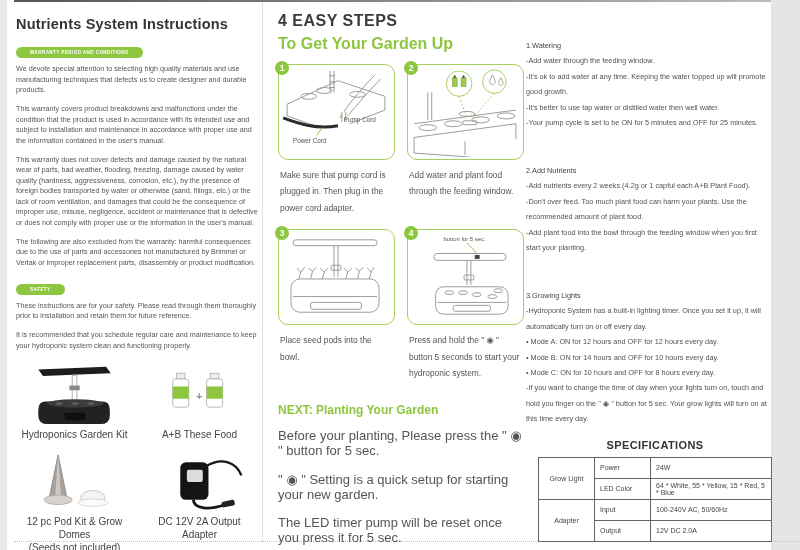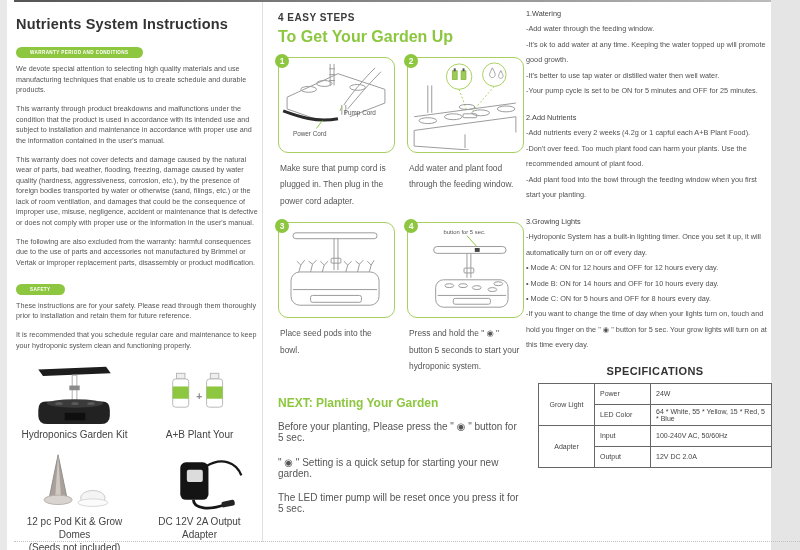--- a/index.html
+++ b/index.html
@@ -18,37 +18,37 @@
   .badge{display:inline-block;background:#8dc63f;color:#fff;font-size:4.6px;font-weight:bold;
          letter-spacing:.4px;padding:3px 14px;border-radius:8px;margin:0 0 6px;}
   .para{font-size:7.2px;color:#555;line-height:1.46;margin:0 0 8.5px;}
   .pkg-title{font-size:13px;font-weight:bold;color:#8dc63f;text-align:center;margin:9px 0 4px;}
   .pkg-grid{display:grid;grid-template-columns:1fr 1fr;column-gap:8px;row-gap:6px;text-align:center;}
   .pkg-item .img{height:66px;display:flex;align-items:flex-end;justify-content:center;}
   .pkg-cap{font-size:10px;color:#444;line-height:1.3;margin-top:2px;}
 
   
   .col-mid{position:absolute;left:278px;top:4px;width:246px;}
-  .easy-title{font-size:10px;font-weight:bold;color:#3a3a3a;letter-spacing:.5px;margin:8px 0 5px;}
+  .easy-title{font-size:16px;font-weight:bold;color:#3a3a3a;letter-spacing:.5px;margin:8px 0 5px;}
   .easy-sub{font-size:16px;font-weight:bold;color:#8dc63f;margin:0 0 11px;}
   .steps{display:grid;grid-template-columns:1fr 1fr;column-gap:12px;}
   .step-card{position:relative;border:1.5px solid #a8d05e;border-radius:10px;height:96px;
              background:#fff;padding:2px;}
   .step-num{position:absolute;top:-4px;left:-4px;width:14px;height:14px;border-radius:50%;
             background:#8dc63f;color:#fff;font-size:8.5px;font-weight:bold;
             display:flex;align-items:center;justify-content:center;}
   .step-cap{font-size:8.4px;color:#555;line-height:1.95;margin:7px 2px 13px;}
   .sketch{stroke:#9a9a9a;fill:none;stroke-width:1;}
   .next-block{margin-top:9px;}
   .next-title{font-size:12px;font-weight:bold;color:#8dc63f;margin:0 0 11px;}
-  .next-line{font-size:10px;color:#555;margin:0 0 13.5px;}
+  .next-line{font-size:13px;color:#555;margin:0 0 13.5px;}
 
   
   .col-right{position:absolute;left:526px;top:6px;width:246px;}
-  .rsec{margin-bottom:11px;}
+  .rsec{margin-bottom:11px;margin-top:32px;}
   .rline{font-size:7.3px;color:#525252;line-height:2.12;margin:0;}
   .rtitle{color:#444;}
   .spec-block{margin-top:12px;padding-left:12px;}
   .spec-title{font-size:11px;font-weight:bold;color:#333;text-align:center;letter-spacing:.4px;margin:0 0 6px;}
   table.spec{width:100%;border-collapse:collapse;font-size:7px;color:#444;}
   table.spec td{border:1px solid #666;padding:2px 5px;height:21px;}
   td.group{text-align:center;width:56px;}
   td.lbl{width:56px;}
 </style>
 </head>
@@ -57,22 +57,22 @@
 <div class="page">
   <div class="edge-left"></div>
   <div class="edge-right"></div>
   <div class="top-line"></div>
   <div class="bottom-dots"></div>
   <div class="col-divider"></div>
 
   <div class="col-left">
     <div class="doc-title">Nutrients System Instructions</div>
     <div class="badge">WARRANTY PERIOD AND CONDITIONS</div>
-    <p class="para">We devote special attention to selecting high quality materials and use manufacturing techniques that enable  us to create schedule and durable products.</p>
-    <p class="para">This warranty through product breakdowns and malfunctions under the condition that the product is used in accordance with its intended use and subject to installation and maintenance in accordance with proper use and the information contained in the user's manual.</p>
+    <p class="para">We devote special attention to selecting high quality materials and use manufacturing techniques that defects  us to create designer and durable products.</p>
+    <p class="para">This warranty covers product breakdowns and malfunctions under the condition that the product is used in accordance with its intended use and subject to installation and maintenance in accordance with proper use and the information contained in the user's manual.</p>
     <p class="para">This warranty does not cover defects and damage caused by the natural wear of parts, bad weather, flooding, freezing, damage caused by water quality (hardness, aggressiveness, corrosion, etc.), by the presence of foreign bodies transported by water or otherwise (sand, filings, etc.) or the lack of room ventilation, and damages that could be the consequence of improper use, misuse, negligence, accident or maintenance that is defective or does not comply with proper use or the information in the user's manual.</p>
     <p class="para">The following are also excluded from the warranty: harmful consequences due to the use of parts and accessories not manufactured by Brimmel or Vertak or improper replacement parts, disassembly or product modification.</p>
     <div class="badge">SAFETY</div>
     <p class="para">These instructions are for your safety. Please read through them thoroughly prior to installation and retain them for future reference.</p>
     <p class="para">It is recommended that you schedule regular care and maintenance to keep your hydroponic system clean and functioning properly.</p>
 
     <div class="pkg-grid">
       <div class="pkg-item">
         <div class="img">
           <svg width="104" height="64" viewBox="0 0 110 68">
@@ -95,21 +95,21 @@
           <svg width="104" height="64" viewBox="0 0 110 68">
             <rect x="30" y="12" width="9" height="6" fill="#eee" stroke="#b5b5b5"></rect>
             <rect x="26" y="18" width="17" height="30" rx="3" fill="#fff" stroke="#b5b5b5"></rect>
             <rect x="26" y="26" width="17" height="13" fill="#8dc63f"></rect>
             <text x="51" y="40" font-size="11" fill="#8a8a8a" font-weight="bold">+</text>
             <rect x="66" y="12" width="9" height="6" fill="#eee" stroke="#b5b5b5"></rect>
             <rect x="62" y="18" width="17" height="30" rx="3" fill="#fff" stroke="#b5b5b5"></rect>
             <rect x="62" y="26" width="17" height="13" fill="#8dc63f"></rect>
           </svg>
         </div>
-        <div class="pkg-cap">A+B Plant Your</div>
+        <div class="pkg-cap">A+B These Food</div>
       </div>
 
       <div class="pkg-item">
         <div class="img">
           <svg width="104" height="62" viewBox="0 0 110 66">
             <polygon points="37,4 28,48 46,48" fill="#aaa19b" stroke="#8d8d8d"></polygon>
             <polygon points="37,4 34,48 40,48" fill="#cfc8c3"></polygon>
             <ellipse cx="37" cy="52" rx="15" ry="5" fill="#d8d3cf" stroke="#b5b0ac"></ellipse>
             <ellipse cx="74" cy="50" rx="13" ry="8" fill="#f4f4f4" stroke="#c8c8c8"></ellipse>
             <ellipse cx="74" cy="55" rx="16" ry="4" fill="#fbfbfb" stroke="#d5d5d5"></ellipse>
@@ -258,21 +258,21 @@
       <p class="rline">-Add nutrients every 2 weeks (4.2g or 1 capful each A+B Plant Food).</p>
       <p class="rline">-Don't over feed. Too much plant food can harm your plants. Use the recommended amount of plant food.</p>
       <p class="rline">-Add plant food into the bowl through the feeding window when you first start your planting.</p>
     </div>
 
     <div class="rsec">
       <p class="rline rtitle">3.Growing Lights</p>
       <p class="rline">-Hydroponic System has a built-in lighting timer. Once you set it up, it will automatically turn on or off every day.</p>
       <p class="rline">• Mode A: ON for 12 hours and OFF for 12 hours every day.</p>
       <p class="rline">• Mode B: ON for 14 hours and OFF for 10 hours every day.</p>
-      <p class="rline">• Mode C: ON for 5 hours and OFF for 8 hours every day.</p>
+      <p class="rline">• Mode C: ON for 10 hours and OFF for 8 hours every day.</p>
       <p class="rline">-If you want to change the time of day when your lights turn on, touch and hold you finger on the " ◉ " button for 5 sec. Your grow lights will turn on at this time every day.</p>
     </div>
 
     <div class="spec-block">
       <div class="spec-title">SPECIFICATIONS</div>
       <table class="spec">
         <tbody>
             <tr>
           <td class="group" rowspan="2">Grow Light</td>
           <td class="lbl">Power</td>

